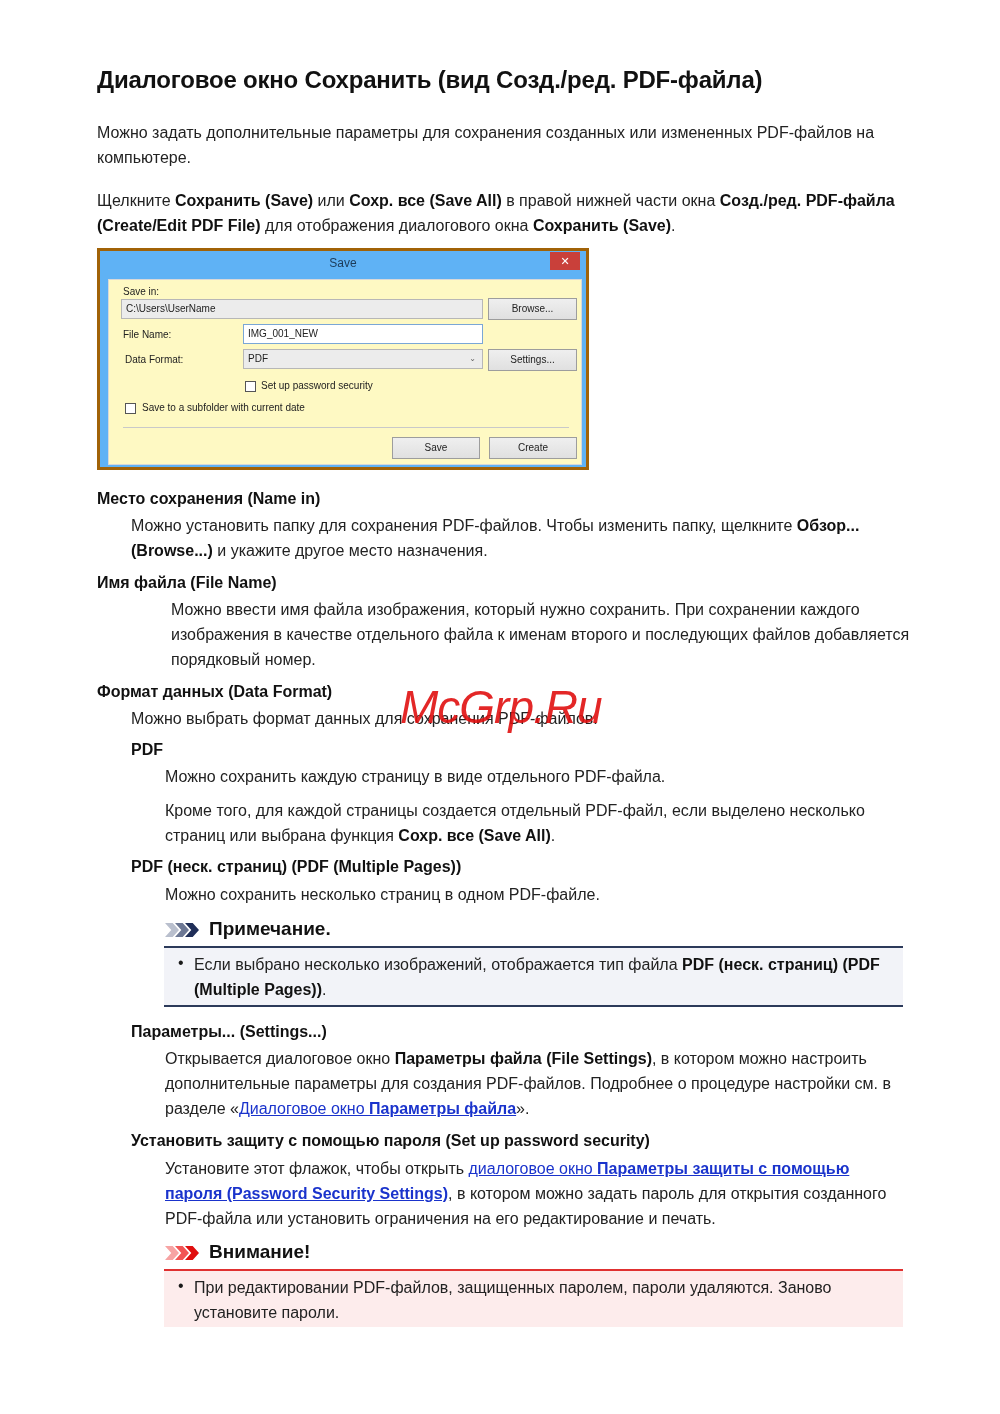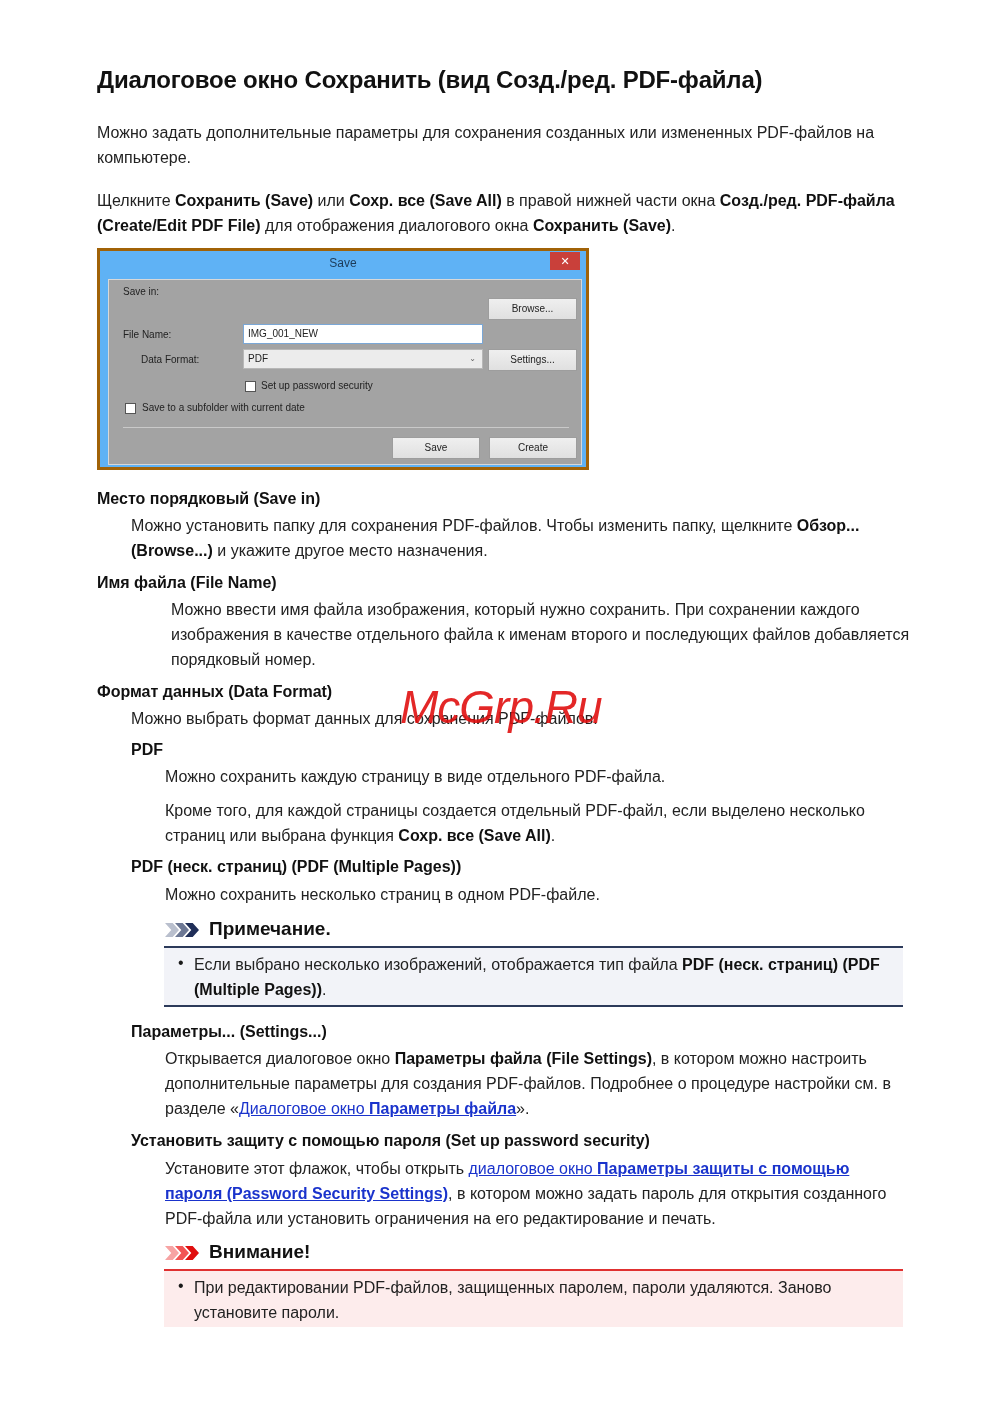--- a/index.html
+++ b/index.html
@@ -10,21 +10,21 @@
   .p { font-size: 16px; line-height: 25px; color: #222; }
   b { font-weight: bold; color: #111; }
   .link { color: #1a33cc; text-decoration: underline; }
   .link b { color: #1a33cc; }
   .h2 { font-size: 16px; font-weight: bold; color: #111; }
 
   
   .dlg { position: absolute; left: 97px; top: 248px; width: 492px; height: 222px; background: #5fb2f5; border: 3px solid #a16207; box-sizing: border-box; }
   .dlg-title { position: absolute; left: 0; right: 0; top: 5px; text-align: center; font-size: 12px; color: #1c3a58; }
   .dlg-close { position: absolute; right: 6px; top: 1px; width: 30px; height: 18px; background: #c9403a; color: #fff; font-size: 11px; text-align: center; line-height: 18px; }
-  .dlg-body { position: absolute; left: 8px; top: 28px; width: 474px; height: 186px; background: #a3a3a3; border: 1px solid #d8d8d8; box-sizing: border-box; }
+  .dlg-body { position: absolute; left: 8px; top: 28px; width: 474px; height: 186px; background: #fef9c3; border: 1px solid #d8d8d8; box-sizing: border-box; }
   .dl { position: absolute; font-size: 10px; color: #222; }
   .field { position: absolute; height: 20px; box-sizing: border-box; border: 1px solid #b7b7b7; background: #ececec; font-size: 10px; line-height: 18px; padding-left: 4px; color: #222; }
   .field.white { background: #fff; border-color: #7aa7d6; }
   .btn { position: absolute; height: 22px; box-sizing: border-box; border: 1px solid #9d9d9d; background: linear-gradient(#efefef, #e0e0e0); font-size: 10px; text-align: center; line-height: 20px; color: #222; }
   .cb { position: absolute; width: 11px; height: 11px; border: 1px solid #555; background: #fff; box-sizing: border-box; }
   .sep { position: absolute; left: 14px; right: 12px; top: 147px; height: 1px; background: #c9c9c9; }
 
   
   .icon-chev { position: absolute; display: flex; }
   .chev { width: 14px; height: 14px; clip-path: polygon(0 0, 55% 0, 100% 50%, 55% 100%, 0 100%, 45% 50%); margin-right: -4px; }
@@ -43,42 +43,43 @@
 
 <div class="abs p" style="left:97px; top:120px; width:810px;">Можно задать дополнительные параметры для сохранения созданных или измененных PDF-файлов на компьютере.</div>
 
 <div class="abs p" style="left:97px; top:188px; width:800px;"><span>Щелкните </span><b>Сохранить (Save)</b><span> или </span><b>Сохр. все (Save All)</b><span> в правой нижней части окна </span><b>Созд./ред. PDF-файла (Create/Edit PDF File)</b><span> для отображения диалогового окна </span><b>Сохранить (Save)</b><span>.</span></div>
 
 <div class="dlg">
   <div class="dlg-title">Save</div>
   <div class="dlg-close"><span>✕</span></div>
   <div class="dlg-body">
     <div class="dl" style="left:14px; top:6px;">Save in:</div>
+    <div class="field" style="left:12px; top:19px; width:362px;">C:\Users\UserName</div>
     <div class="btn" style="left:379px; top:18px; width:89px;">Browse...</div>
 
     <div class="dl" style="left:14px; top:49px;">File Name:</div>
     <div class="field white" style="left:134px; top:44px; width:240px;">IMG_001_NEW</div>
 
-    <div class="dl" style="left:32px; top:74px;">Data Format:</div>
+    <div class="dl" style="left:16px; top:74px;">Data Format:</div>
     <div class="field" style="left:134px; top:69px; width:240px;"><span>PDF</span><span class="abs" style="right:6px; top:0; font-size:8px; color:#666;">⌄</span></div>
     <div class="btn" style="left:379px; top:69px; width:89px;">Settings...</div>
 
     <div class="cb" style="left:136px; top:101px;"></div>
     <div class="dl" style="left:152px; top:100px;">Set up password security</div>
 
     <div class="cb" style="left:16px; top:123px;"></div>
     <div class="dl" style="left:33px; top:122px;">Save to a subfolder with current date</div>
 
     <div class="sep"></div>
     <div class="btn" style="left:283px; top:157px; width:88px;">Save</div>
     <div class="btn" style="left:380px; top:157px; width:88px;">Create</div>
   </div>
 </div>
 
-<div class="abs h2" style="left:97px; top:490px;">Место порядковый (Save in)</div>
+<div class="abs h2" style="left:97px; top:490px;">Место сохранения (Name in)</div>
 <div class="abs p" style="left:131px; top:513px; width:775px;"><span>Можно установить папку для сохранения PDF-файлов. Чтобы изменить папку, щелкните </span><b>Обзор... (Browse...)</b><span> и укажите другое место назначения.</span></div>
 
 <div class="abs h2" style="left:97px; top:574px;">Имя файла (File Name)</div>
 <div class="abs p" style="left:131px; top:597px; width:740px;margin-left:40px;">Можно ввести имя файла изображения, который нужно сохранить. При сохранении каждого изображения в качестве отдельного файла к именам второго и последующих файлов добавляется порядковый номер.</div>
 
 <div class="abs h2" style="left:97px; top:683px;">Формат данных (Data Format)</div>
 <div class="abs p" style="left:131px; top:706px; width:740px;">Можно выбрать формат данных для сохранения PDF-файлов.</div>
 
 <div class="abs h2" style="left:131px; top:741px;">PDF</div>
 <div class="abs p" style="left:165px; top:764px; width:740px;">Можно сохранить каждую страницу в виде отдельного PDF-файла.</div>

